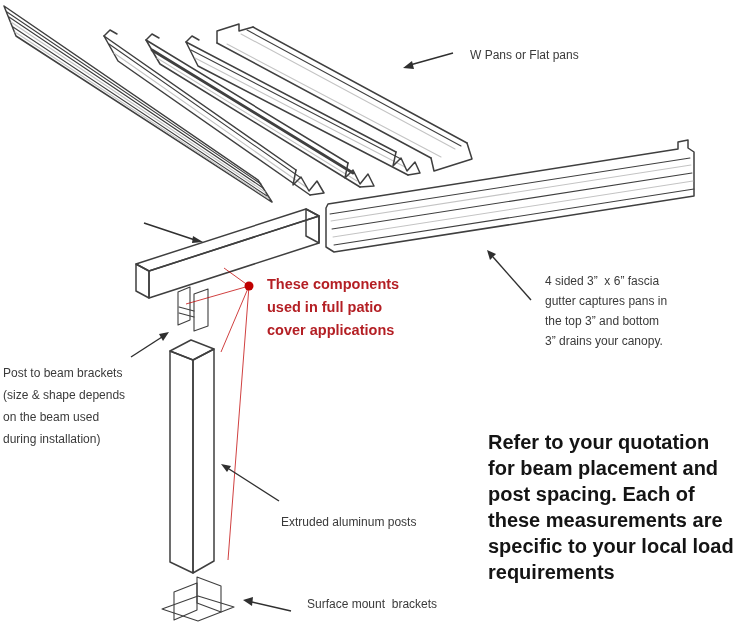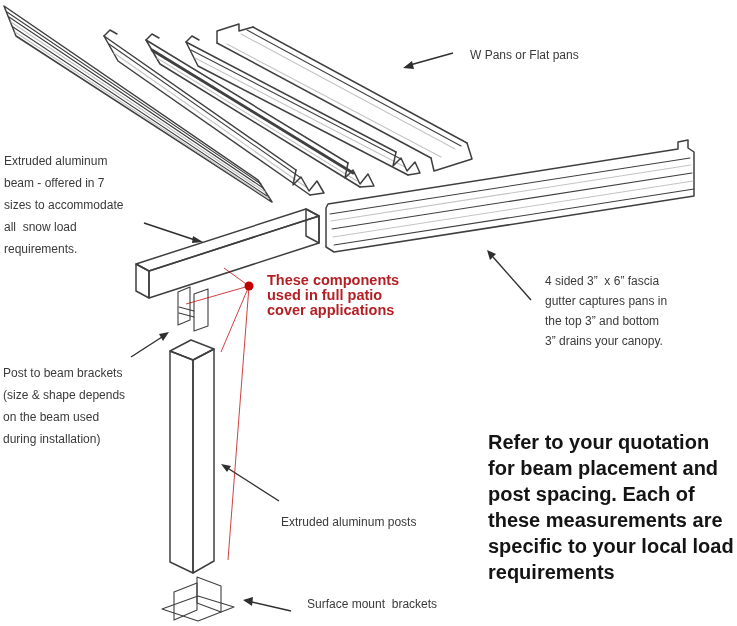--- a/index.html
+++ b/index.html
@@ -16,21 +16,21 @@
     color:#3a3a3a;
     font-size:12px;
     line-height:22px;
     white-space:pre-wrap;
   }
   .label.tight{line-height:20px;}
   .label.red{
     color:#b41f24;
     font-weight:600;
     font-size:14.5px;
-    line-height:15px;
+    line-height:23px;
   }
   .label.bold{
     color:#141414;
     font-weight:700;
     font-size:20px;
     line-height:26px;
   }
   .stroke{stroke:#3f3f3f;fill:none;stroke-width:1.5;stroke-linejoin:round;stroke-linecap:round;}
   .thin{stroke-width:1.1;}
   .thick{stroke-width:2.8;}
@@ -144,25 +144,20 @@
       <polygon class="arrow-head" points="221,464 231,466 227,472"></polygon>
     </g>
     <g>
       <path class="arrow-line" d="M291,611 L252,602"></path>
       <polygon class="arrow-head" points="243,600 253,597 252,606"></polygon>
     </g>
   </svg>
 
   <div class="label" style="left:470px;top:44px;">W Pans or Flat pans</div>
 
-  <div class="label" style="left:4px;top:150px;">Extruded aluminum
-beam - offered in 7
-sizes to accommodate
-all  snow load
-requirements.</div>
 
   <div class="label red" style="left:267px;top:273px;">These components
 used in full patio
 cover applications</div>
 
   <div class="label tight" style="left:545px;top:271px;">4 sided 3”  x 6” fascia
 gutter captures pans in
 the top 3” and bottom
 3” drains your canopy.</div>
 

